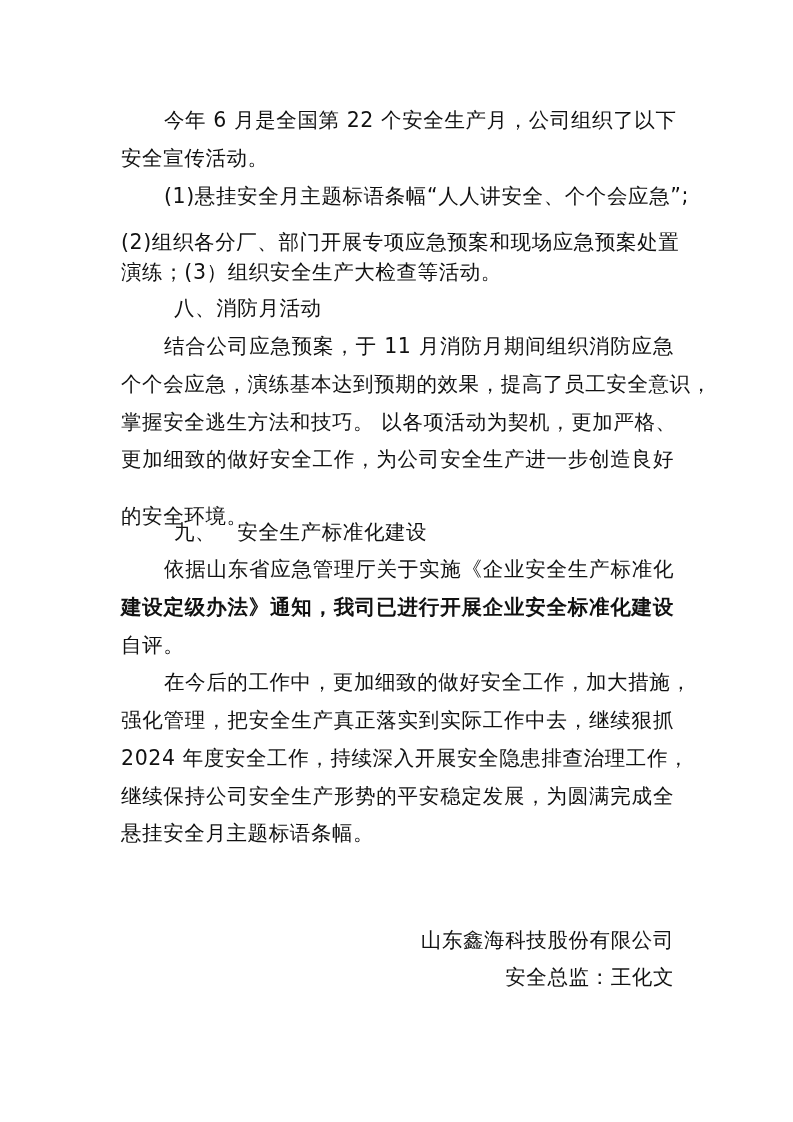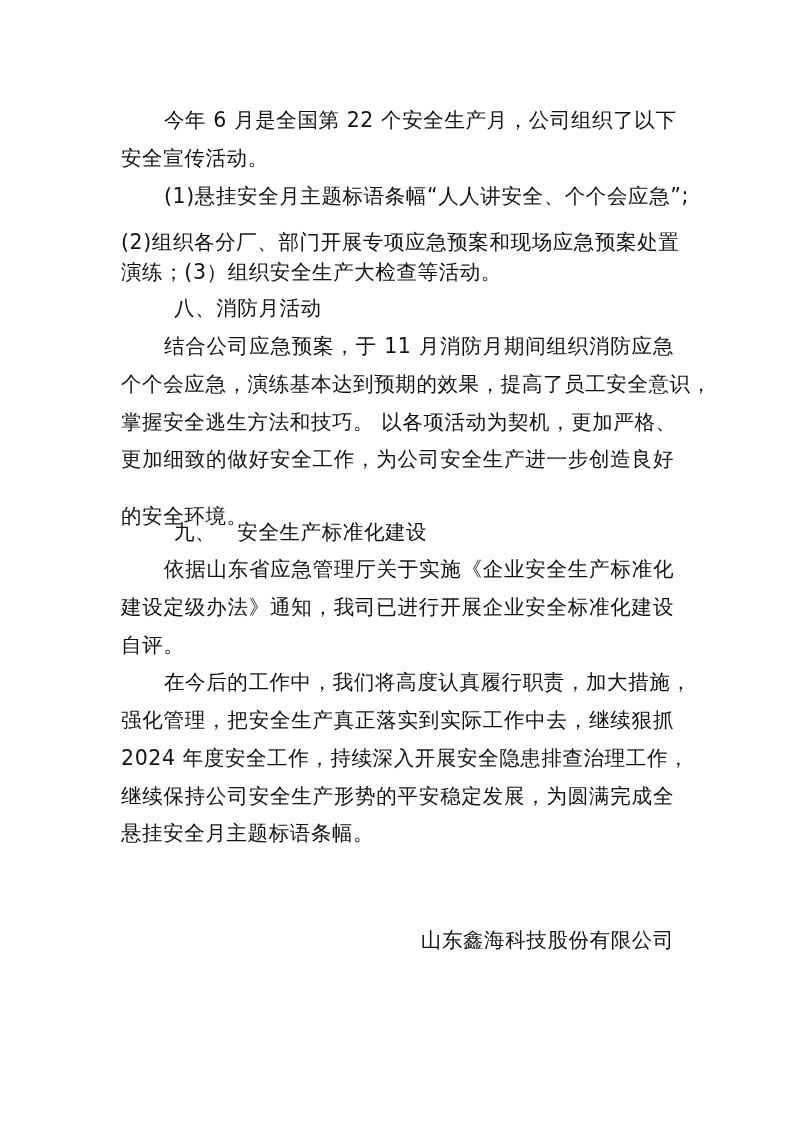--- a/index.html
+++ b/index.html
@@ -36,24 +36,25 @@
 
   <div class="line indent" style="top:334px;">结合公司应急预案，于 11 月消防月期间组织消防应急</div>
   <div class="line" style="top:372px;">个个会应急，演练基本达到预期的效果，提高了员工安全意识，</div>
   <div class="line" style="top:410px;">掌握安全逃生方法和技巧。 以各项活动为契机，更加严格、</div>
   <div class="line" style="top:447px;">更加细致的做好安全工作，为公司安全生产进一步创造良好</div>
   <div class="line last" style="top:504px;">的安全环境。</div>
 
   <div class="heading" style="top:520px; left:174px;">九、　安全生产标准化建设</div>
 
   <div class="line indent" style="top:557px;">依据山东省应急管理厅关于实施《企业安全生产标准化</div>
-  <div class="line" style="top:595px;">建设定级办法》通知，我司已进行开展企业安全标准化建设</div>
+  <div class="line" style="top:595px;font-weight:bold;">建设定级办法》通知，我司已进行开展企业安全标准化建设</div>
   <div class="line last" style="top:633px;">自评。</div>
 
-  <div class="line indent" style="top:670px;">在今后的工作中，我们将高度认真履行职责，加大措施，</div>
+  <div class="line indent" style="top:670px;">在今后的工作中，更加细致的做好安全工作，加大措施，</div>
   <div class="line" style="top:708px;">强化管理，把安全生产真正落实到实际工作中去，继续狠抓</div>
   <div class="line" style="top:746px;">2024 年度安全工作，持续深入开展安全隐患排查治理工作，</div>
   <div class="line" style="top:784px;">继续保持公司安全生产形势的平安稳定发展，为圆满完成全</div>
   <div class="line last" style="top:821px;">悬挂安全月主题标语条幅。</div>
 
   <div class="sig" style="top:928px;">山东鑫海科技股份有限公司</div>
+  <div class="sig" style="top:965px;">安全总监：王化文</div>
 
 </div>
 
 </body></html>

